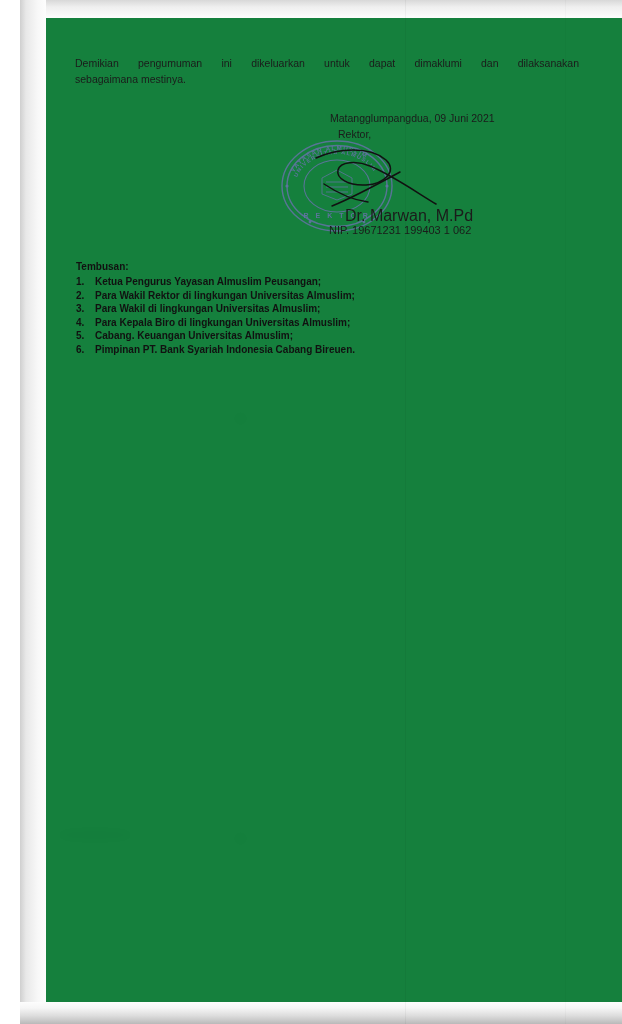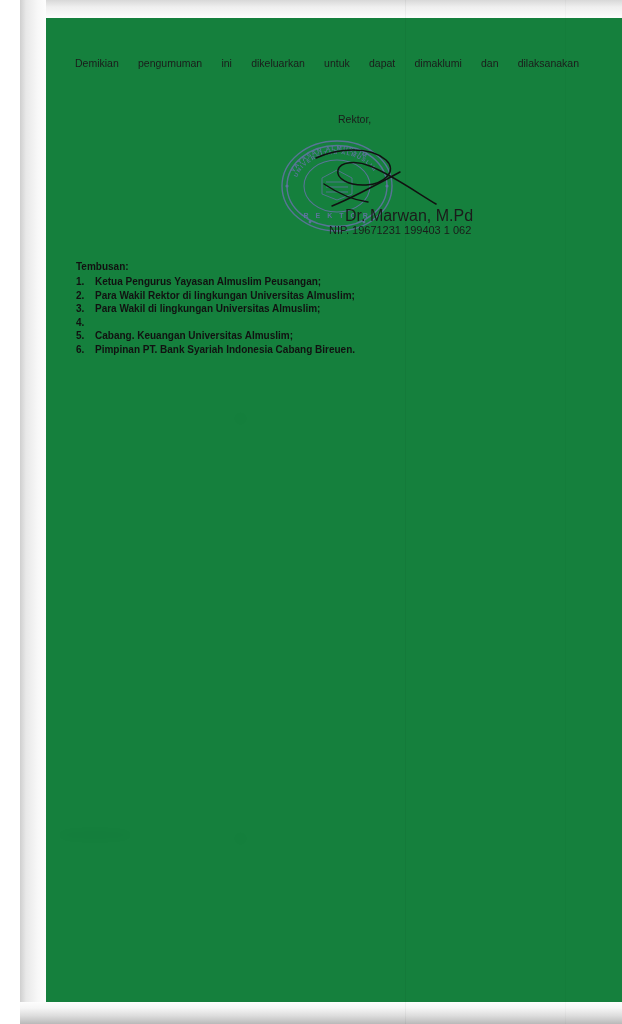--- a/index.html
+++ b/index.html
@@ -162,23 +162,25 @@
   <div class="scan-fold" style="left:385px;"></div>
   <div class="scan-fold" style="left:545px; opacity:.5;"></div>
   <div class="scan-smudge" style="left:218px; top:416px; width:5px; height:5px;"></div>
   <div class="scan-smudge" style="left:218px; top:836px; width:5px; height:5px;"></div>
   <div class="scan-smudge" style="left:40px; top:830px; width:70px; height:10px; opacity:.5;"></div>
 
   <div class="content">
 
     <div class="para">
       <span class="l1">Demikian pengumuman ini dikeluarkan untuk dapat dimaklumi dan dilaksanakan</span>
+      <span class="l2">sebagaimana mestinya.</span>
     </div>
 
     <div class="place-block">
+      <span class="place-line">Matangglumpangdua, 09 Juni 2021</span>
       <span class="rektor-line">Rektor,</span>
     </div>
 
     <div class="stamp">
       <svg width="118" height="100" viewBox="0 0 118 100" xmlns="http://www.w3.org/2000/svg">
         <g stroke="#7b6fc4" fill="none" stroke-width="1.4" opacity="0.85">
           <ellipse cx="59" cy="50" rx="55" ry="45"></ellipse>
           <ellipse cx="59" cy="50" rx="50" ry="40.5"></ellipse>
           <ellipse cx="59" cy="50" rx="33" ry="26" stroke-width="1.1"></ellipse>
         </g>
@@ -231,20 +233,21 @@
         <li>
           <span class="tembusan-num">2.</span>
           <span>Para Wakil Rektor di lingkungan Universitas Almuslim;</span>
         </li>
         <li>
           <span class="tembusan-num">3.</span>
           <span>Para Wakil di lingkungan Universitas Almuslim;</span>
         </li>
         <li>
           <span class="tembusan-num">4.</span>
+          <span>Para Kepala Biro di lingkungan Universitas Almuslim;</span>
         </li>
         <li>
           <span class="tembusan-num">5.</span>
           <span>Cabang. Keuangan Universitas Almuslim;</span>
         </li>
         <li>
           <span class="tembusan-num">6.</span>
           <span>Pimpinan PT. Bank Syariah Indonesia Cabang Bireuen.</span>
         </li>
       </ol>

